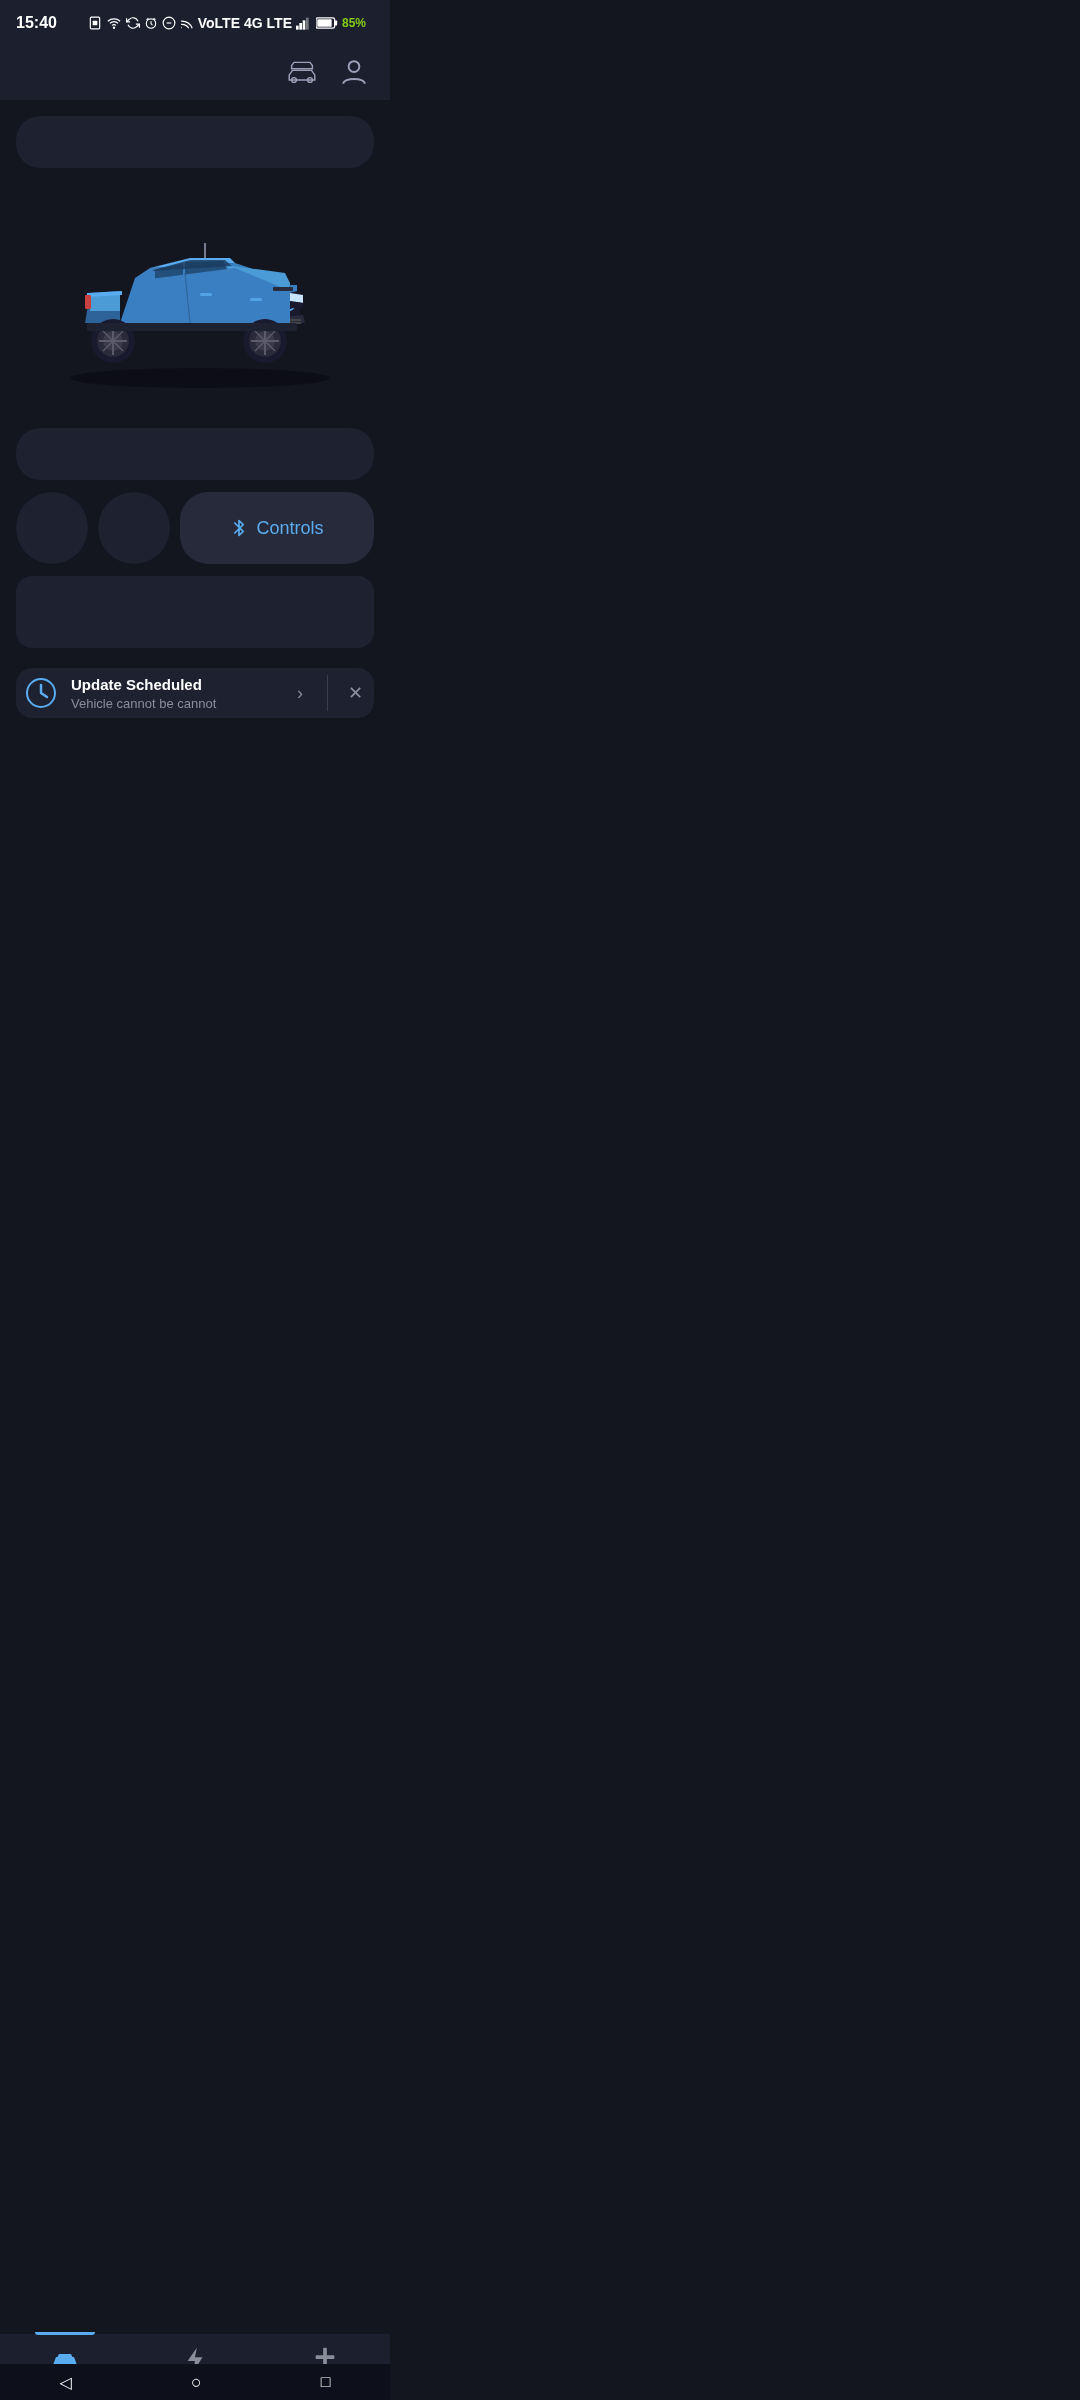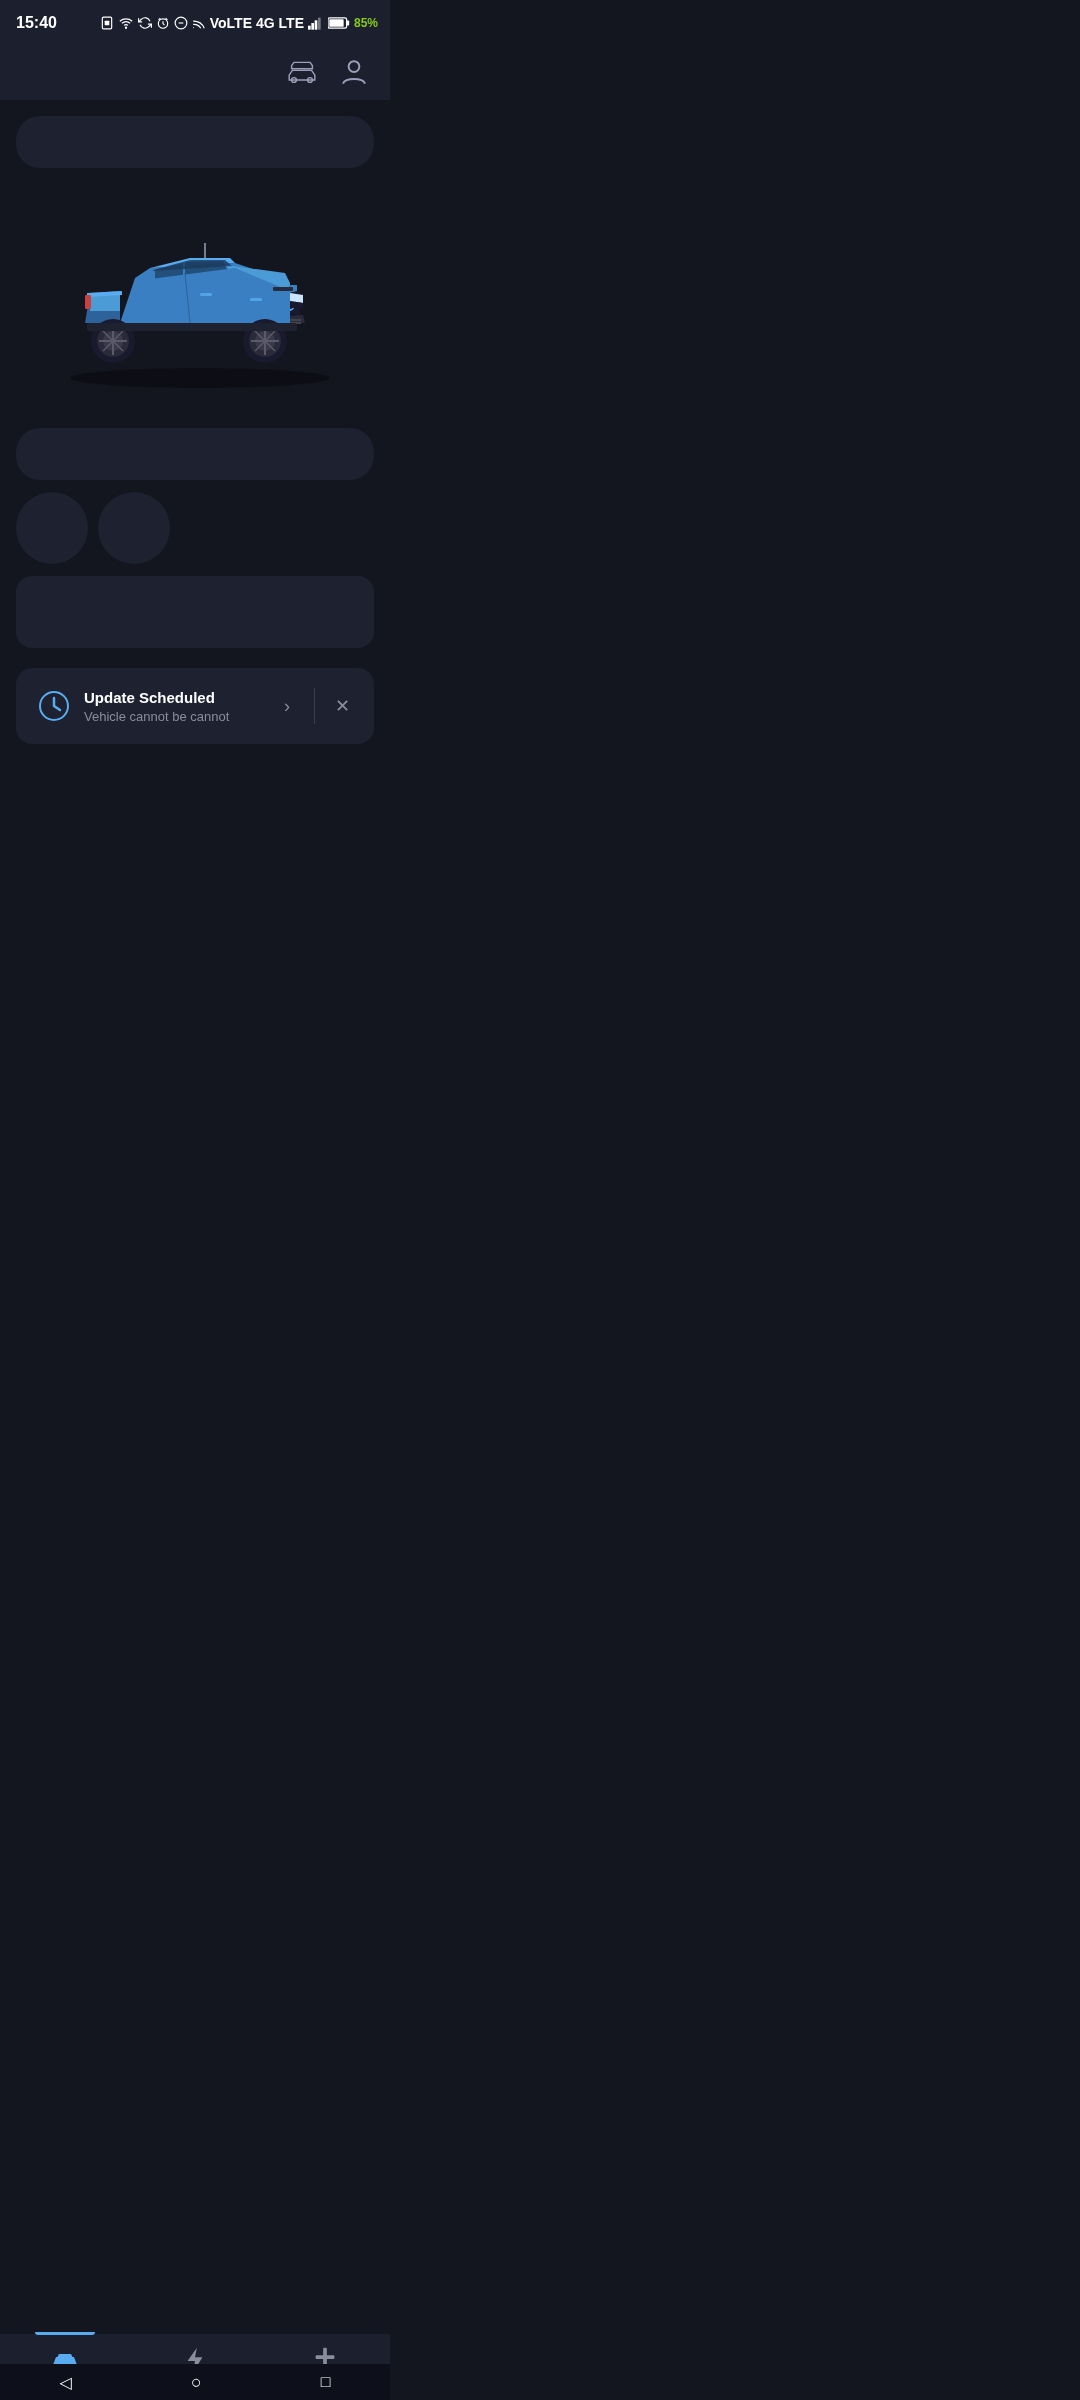--- a/index.html
+++ b/index.html
@@ -13,21 +13,21 @@
       color: #ffffff;
       overflow-x: hidden;
       position: relative;
     }
 
     
     .status-bar {
       display: flex;
       justify-content: space-between;
       align-items: center;
-      padding: 10px 12px 8px 16px;
+      padding: 10px 24px 8px 16px;
       background-color: #1c1f2e;
       height: 44px;
     }
 
     .status-time {
       font-size: 16px;
       font-weight: 600;
       color: #ffffff;
     }
 
@@ -139,21 +139,21 @@
       background-color: #1e2130;
       border-radius: 16px;
       height: 72px;
       margin-bottom: 20px;
     }
 
     
     .update-card {
       background-color: #1e2130;
       border-radius: 16px;
-      padding: 20px;
+      padding: 7px;
       display: flex;
       align-items: center;
       gap: 12px;
       margin-bottom: 0;
     }
 
     .update-clock-icon {
       width: 36px;
       height: 36px;
       flex-shrink: 0;
@@ -409,20 +409,27 @@
 
       <rect x="238" y="84" width="20" height="4" rx="1" fill="#2a2a3e"></rect>
     </svg>
   </div>
 
   <div class="status-row"></div>
 
   <div class="action-row">
     <div class="action-circle"></div>
     <div class="action-circle"></div>
+    <div class="controls-btn">
+
+      <svg width="18" height="20" viewBox="0 0 18 24" fill="none">
+        <path d="M4 6 L14 16 L9 21 L9 3 L14 8 L4 18" stroke="#5aacf0" stroke-width="2" stroke-linecap="round" stroke-linejoin="round" fill="none"></path>
+      </svg>
+      <span class="controls-btn-label">Controls</span>
+    </div>
   </div>
 
   <div class="info-card"></div>
 
   <div class="update-card">
 
     <div class="update-clock-icon">
       <svg width="32" height="32" viewBox="0 0 32 32" fill="none">
         <circle cx="16" cy="16" r="14" stroke="#5aacf0" stroke-width="2" fill="none"></circle>
         <path d="M16 8 L16 16 L22 20" stroke="#5aacf0" stroke-width="2.5" stroke-linecap="round" stroke-linejoin="round"></path>

